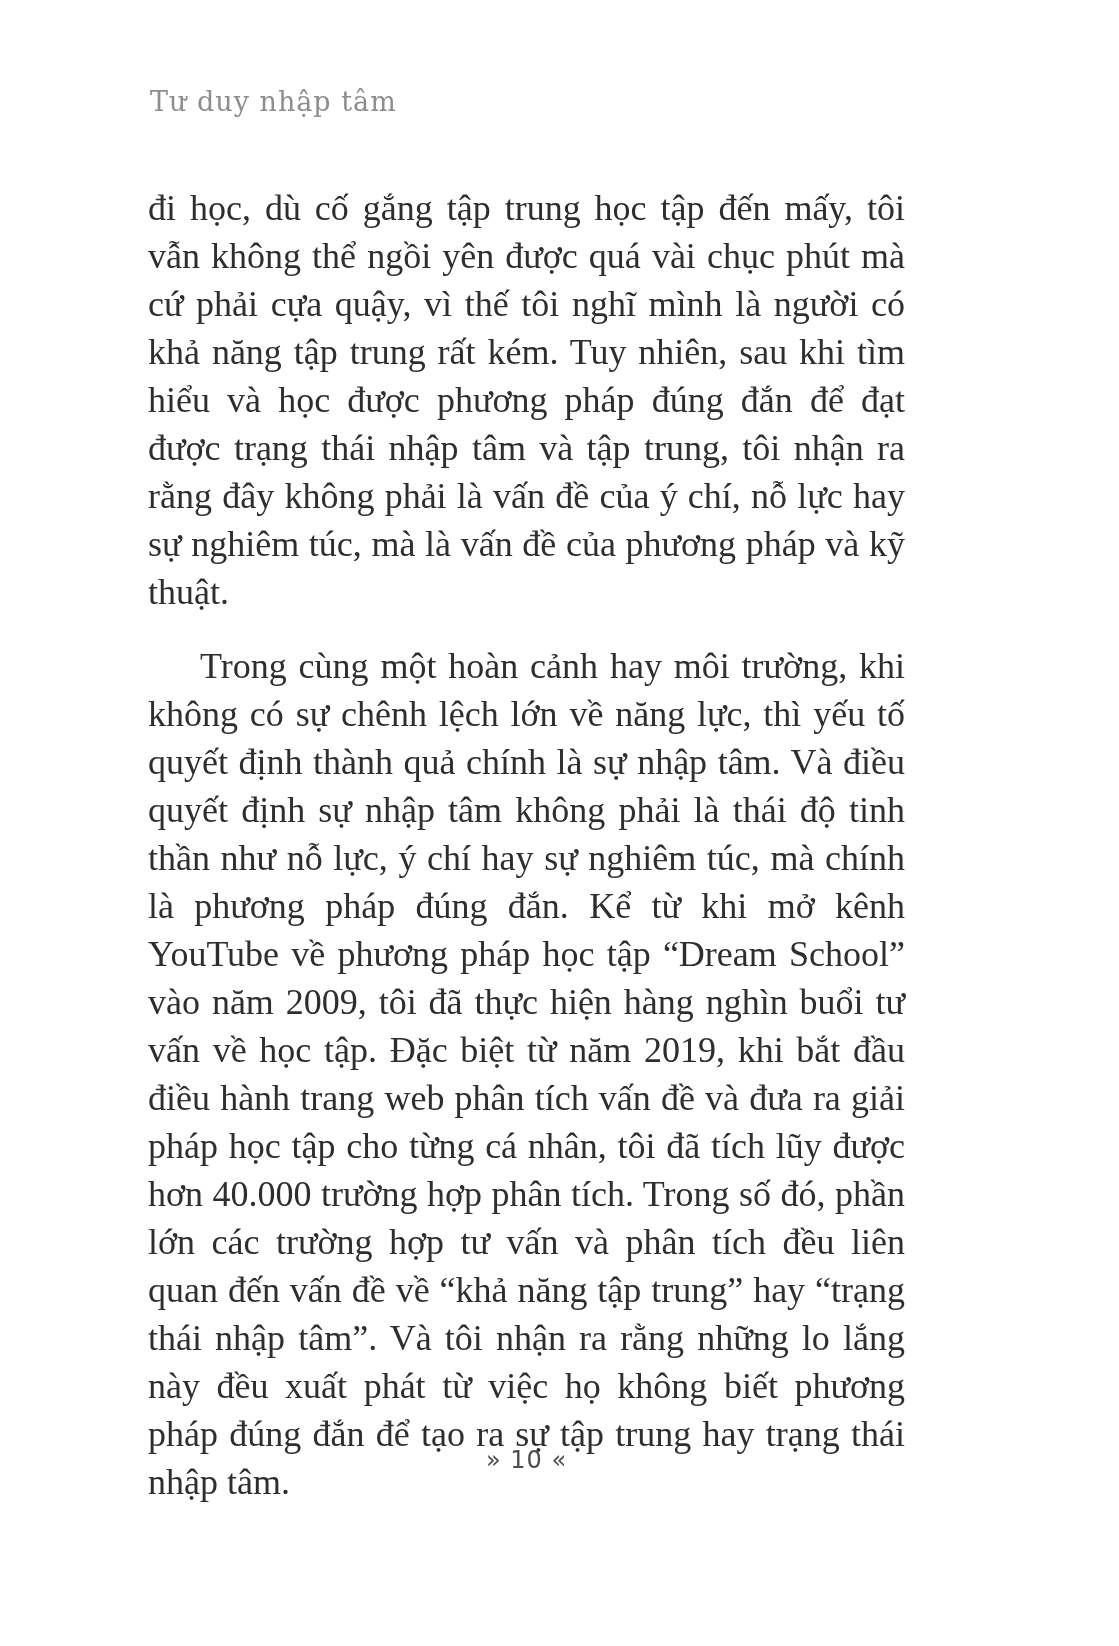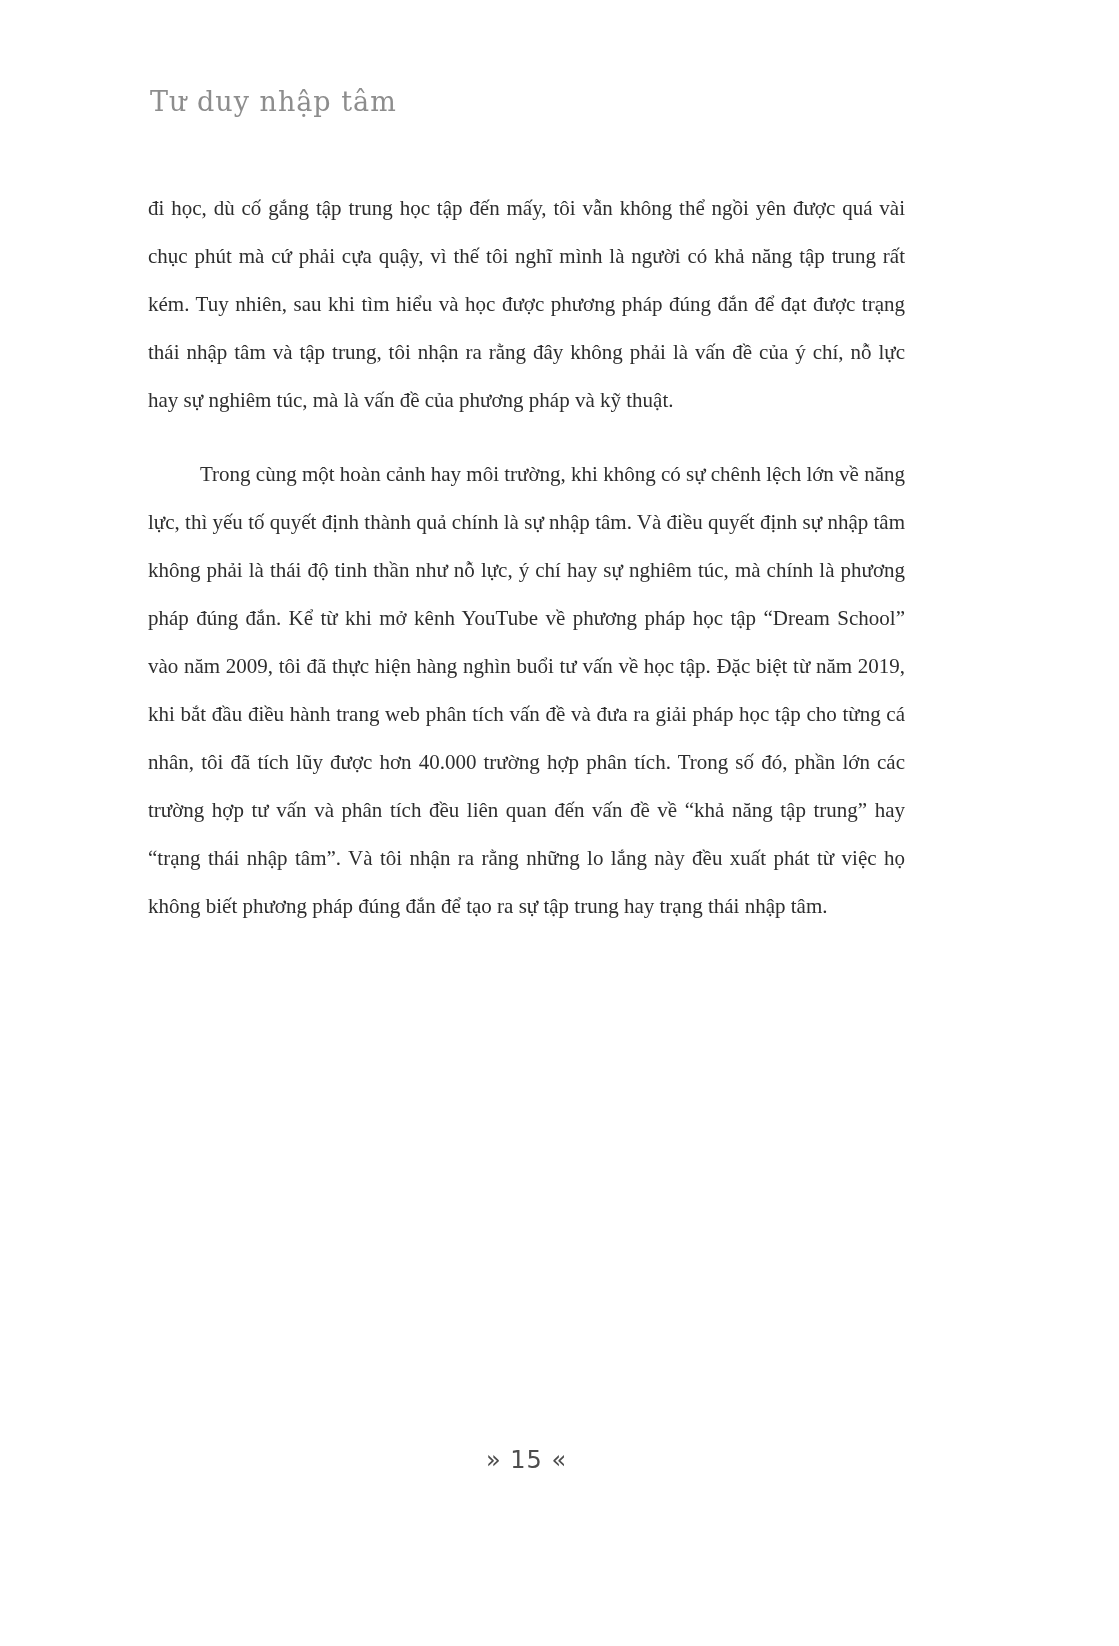--- a/index.html
+++ b/index.html
@@ -23,21 +23,21 @@
     font-size: 27px;
     font-weight: 400;
     letter-spacing: 1px;
     color: #8d8d8d;
   }
   .text-block {
     position: absolute;
     left: 148px;
     top: 184px;
     width: 757px;
-    font-size: 21px;
+    font-size: 36px;
     line-height: 48px;
     color: #2e2e2e;
     text-align: justify;
     text-justify: inter-word;
   }
   .para {
     margin: 0 0 26px 0;
   }
   .para.indent {
     text-indent: 52px;
@@ -59,15 +59,15 @@
 
 <div class="page">
 
   <div class="running-header">Tư duy nhập tâm</div>
 
   <div class="text-block">
     <p class="para">đi học, dù cố gắng tập trung học tập đến mấy, tôi vẫn không thể ngồi yên được quá vài chục phút mà cứ phải cựa quậy, vì thế tôi nghĩ mình là người có khả năng tập trung rất kém. Tuy nhiên, sau khi tìm hiểu và học được phương pháp đúng đắn để đạt được trạng thái nhập tâm và tập trung, tôi nhận ra rằng đây không phải là vấn đề của ý chí, nỗ lực hay sự nghiêm túc, mà là vấn đề của phương pháp và kỹ thuật.</p>
     <p class="para indent">Trong cùng một hoàn cảnh hay môi trường, khi không có sự chênh lệch lớn về năng lực, thì yếu tố quyết định thành quả chính là sự nhập tâm. Và điều quyết định sự nhập tâm không phải là thái độ tinh thần như nỗ lực, ý chí hay sự nghiêm túc, mà chính là phương pháp đúng đắn. Kể từ khi mở kênh YouTube về phương pháp học tập “Dream School” vào năm 2009, tôi đã thực hiện hàng nghìn buổi tư vấn về học tập. Đặc biệt từ năm 2019, khi bắt đầu điều hành trang web phân tích vấn đề và đưa ra giải pháp học tập cho từng cá nhân, tôi đã tích lũy được hơn 40.000 trường hợp phân tích. Trong số đó, phần lớn các trường hợp tư vấn và phân tích đều liên quan đến vấn đề về “khả năng tập trung” hay “trạng thái nhập tâm”. Và tôi nhận ra rằng những lo lắng này đều xuất phát từ việc họ không biết phương pháp đúng đắn để tạo ra sự tập trung hay trạng thái nhập tâm.</p>
   </div>
 
-  <div class="page-number">» 15 «</div>
+  <div class="page-number">» 10 «</div>
 
 </div>
 
 </body></html>

